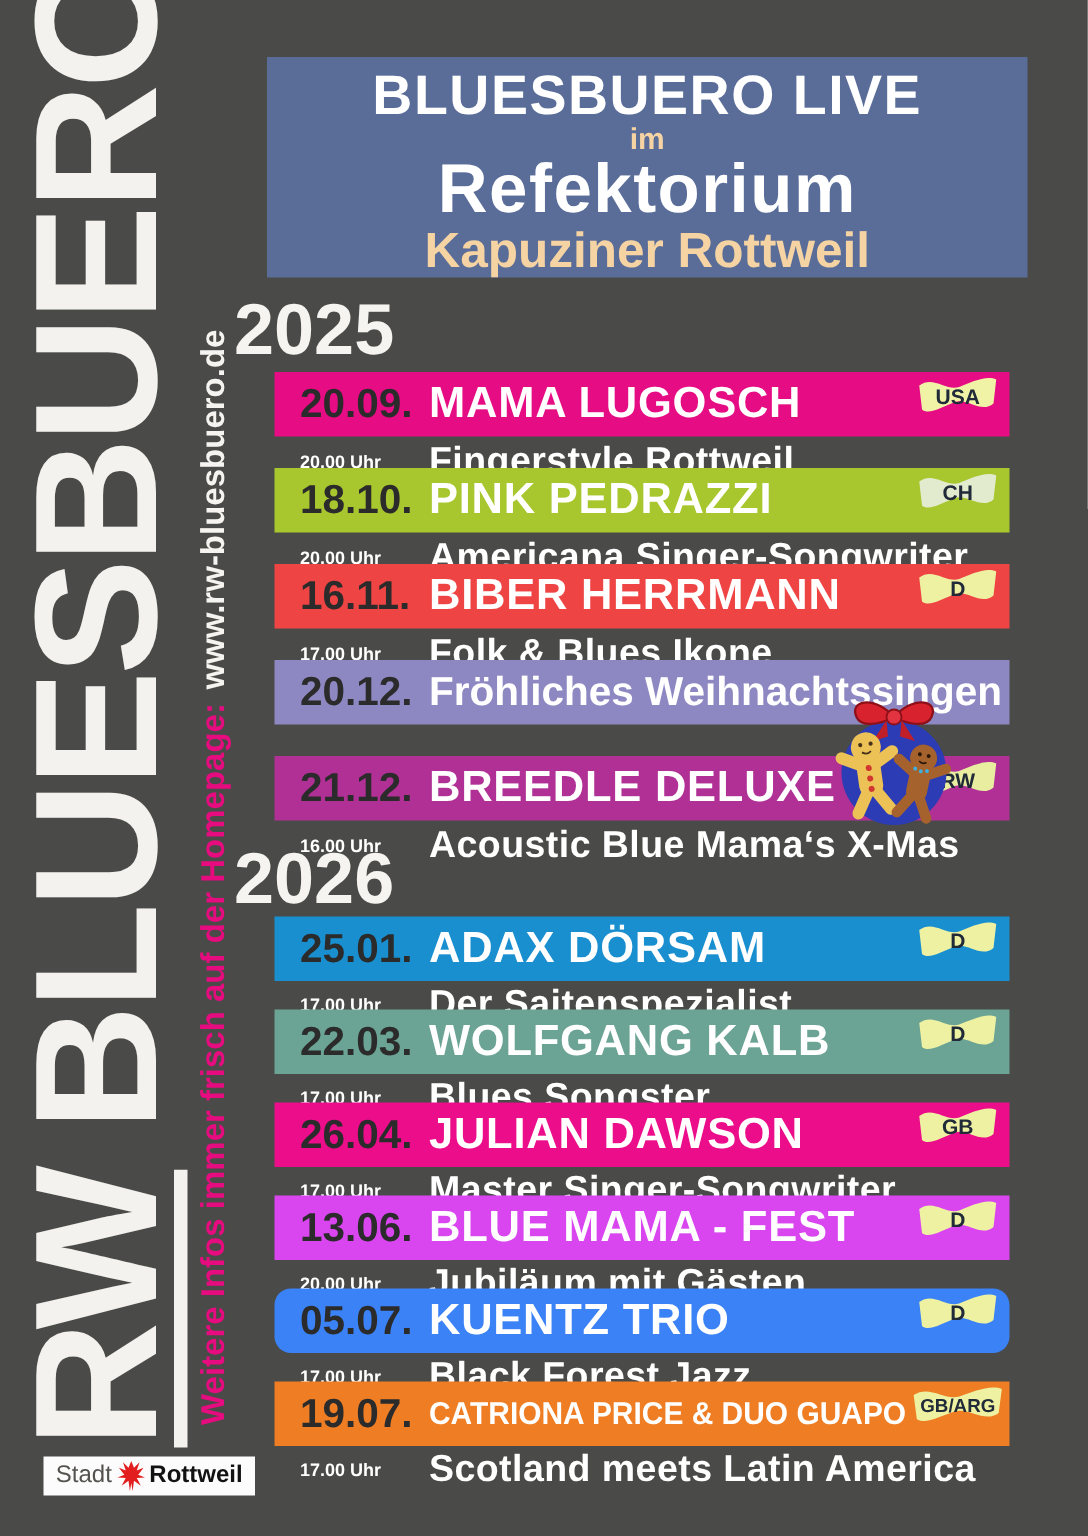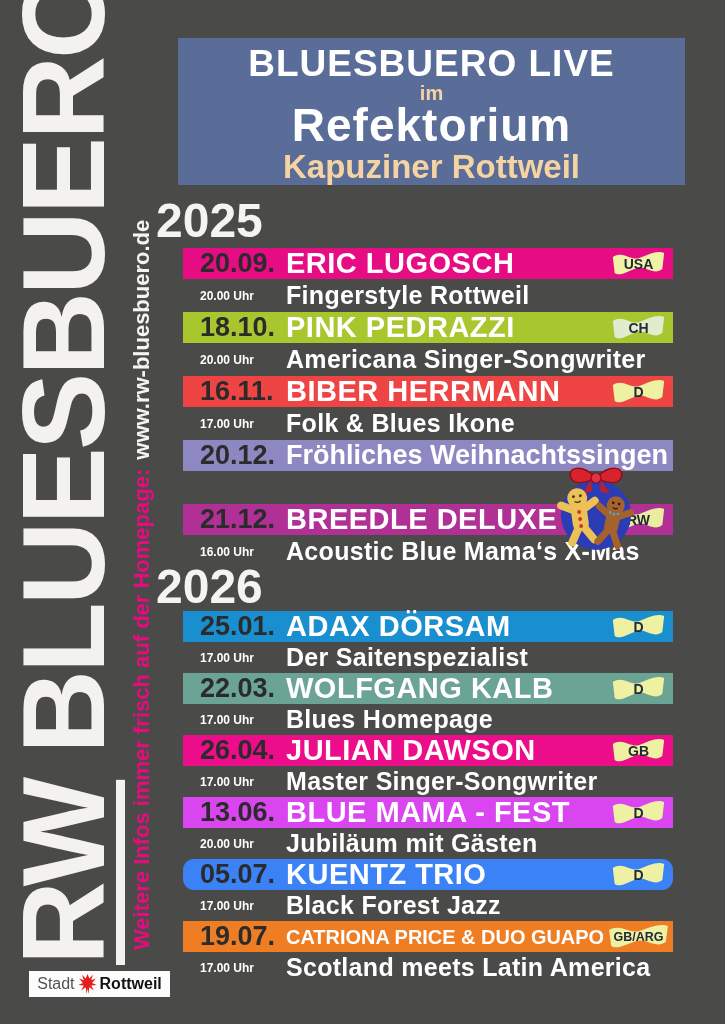--- a/index.html
+++ b/index.html
@@ -45,21 +45,21 @@
   .year-2025 { top:193px; }
   .year-2026 { top:559px; }
 
   
   .events { position:absolute; left:183px; width:490px; }
   .events-2025 { top:248px; }
   .events-2026 { top:611px; }
   .events-2025 .event { height:64px; }
   .events-2026 .event { height:62px; }
 
-  .bar { position:relative; height:31px; display:flex; align-items:center; }
+  .bar { position:relative; height:43px; display:flex; align-items:center; }
   .date { flex:0 0 103px; padding-left:17px; font-size:27px; font-weight:bold; color:#2b2b2b; white-space:nowrap; }
   .artist { font-size:29px; font-weight:bold; color:#fff; white-space:nowrap; letter-spacing:0.5px; }
   .a-mixed { font-size:27px; letter-spacing:0; }
   .a-cond { font-size:21px; transform:scaleX(0.95); transform-origin:left center; letter-spacing:0; }
 
   .flag { position:absolute; right:7px; top:2px; width:55px; height:26px; }
   .flag svg { position:absolute; inset:0; width:100%; height:100%; }
   .flag-label { position:absolute; inset:0; display:flex; align-items:center; justify-content:center;
                 font-size:14px; font-weight:bold; color:#202a38; padding-top:1px; }
   .flag-wide { width:63px; right:3px; }
@@ -97,21 +97,21 @@
   </div>
 
   <div class="year-heading year-2025">2025</div>
   <div class="year-heading year-2026">2026</div>
 
   <div class="events events-2025">
 
     <div class="event">
       <div class="bar" style="background-color: rgb(230, 12, 132);">
         <span class="date">20.09.</span>
-        <span class="artist">ERIC LUGOSCH</span>
+        <span class="artist">MAMA LUGOSCH</span>
         <span class="flag">
           <svg viewBox="0 0 60 26" preserveAspectRatio="none">
               <path d="M2,7 C12,0 22,11 31,8 C40,5 50,0 58,3 L56,19 C47,26 37,15 28,18 C19,21 9,27 4,23 Z" style="fill: rgb(240, 242, 166);"></path>
             </svg>
           <span class="flag-label">USA</span>
         </span>
       </div>
       <div class="sub">
         <span class="time">20.00 Uhr</span>
         <span class="desc">Fingerstyle Rottweil</span>
@@ -203,21 +203,21 @@
         <span class="artist">WOLFGANG KALB</span>
         <span class="flag">
           <svg viewBox="0 0 60 26" preserveAspectRatio="none">
               <path d="M2,7 C12,0 22,11 31,8 C40,5 50,0 58,3 L56,19 C47,26 37,15 28,18 C19,21 9,27 4,23 Z" style="fill: rgb(238, 241, 162);"></path>
             </svg>
           <span class="flag-label">D</span>
         </span>
       </div>
       <div class="sub">
         <span class="time">17.00 Uhr</span>
-        <span class="desc">Blues Homepage</span>
+        <span class="desc">Blues Songster</span>
       </div>
     </div>
 
     <div class="event">
       <div class="bar" style="background-color: rgb(236, 13, 138);">
         <span class="date">26.04.</span>
         <span class="artist">JULIAN DAWSON</span>
         <span class="flag">
           <svg viewBox="0 0 60 26" preserveAspectRatio="none">
               <path d="M2,7 C12,0 22,11 31,8 C40,5 50,0 58,3 L56,19 C47,26 37,15 28,18 C19,21 9,27 4,23 Z" style="fill: rgb(238, 241, 162);"></path>

